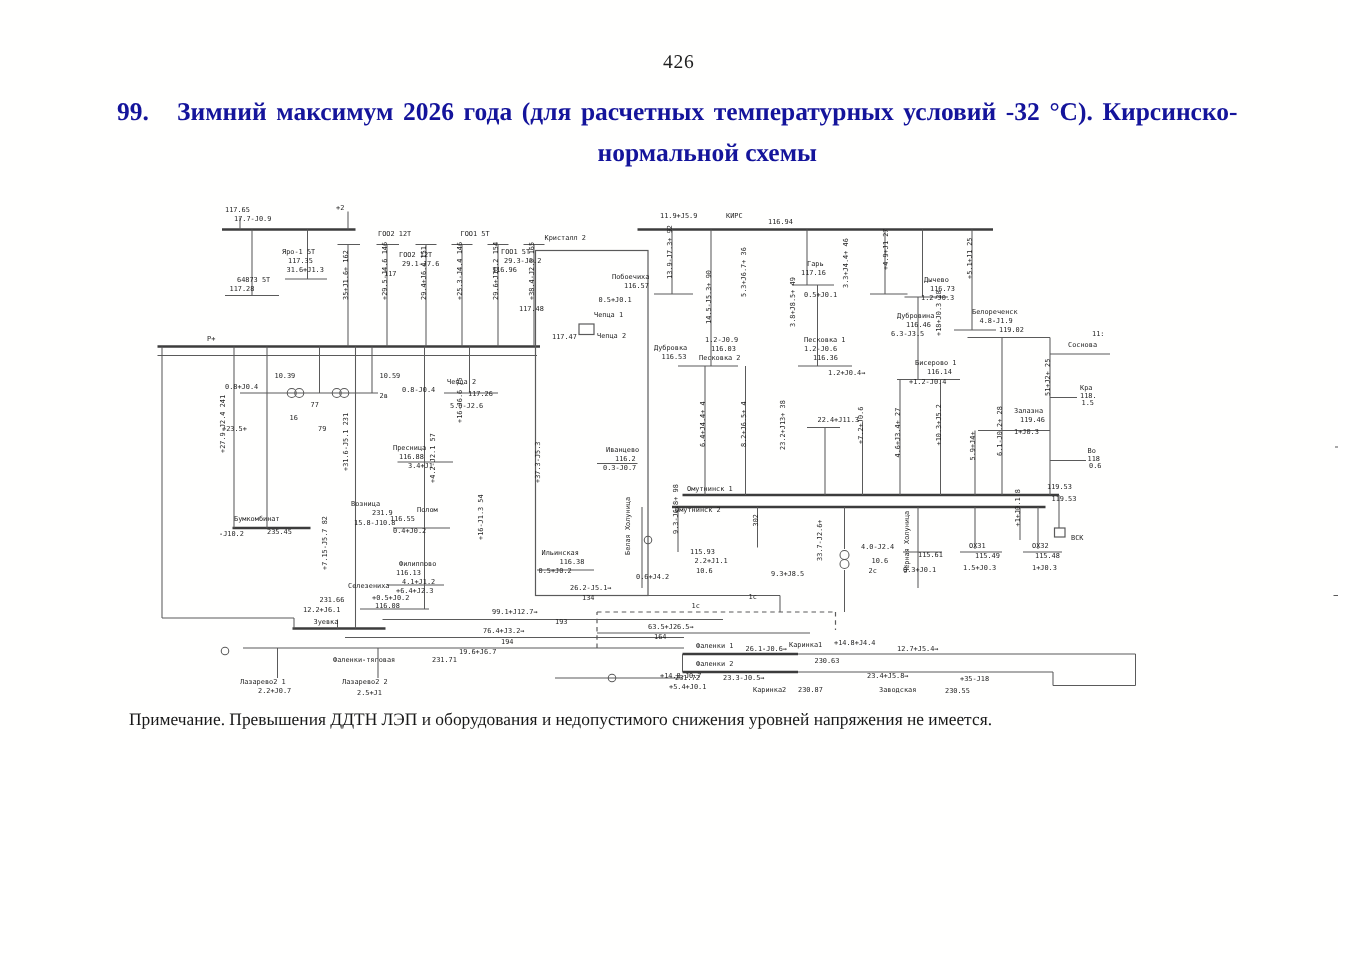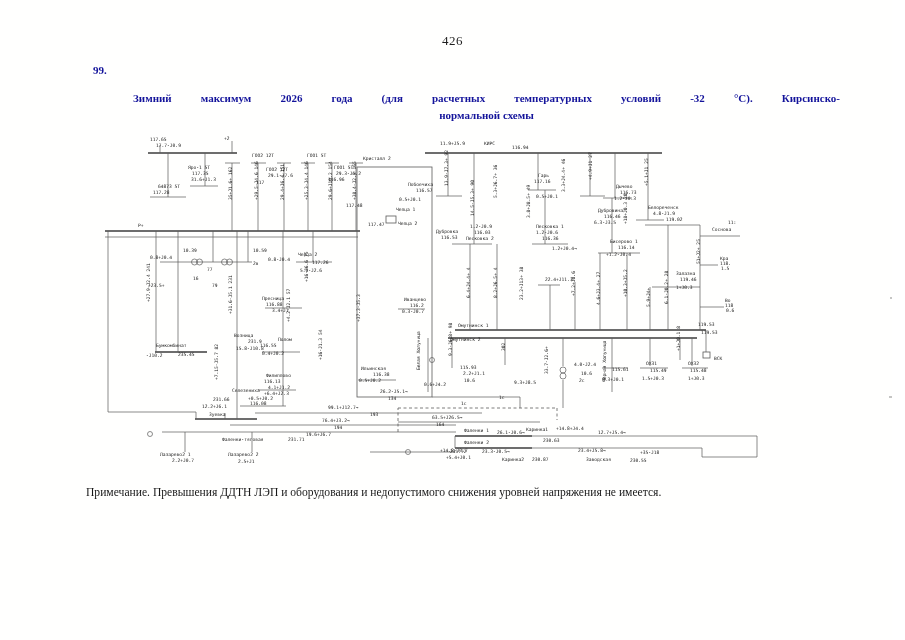--- a/index.html
+++ b/index.html
@@ -1,26 +1,26 @@
 <!DOCTYPE html>
 <html><head>
 <meta charset="utf-8">
 <style>
   html,body{margin:0;padding:0;background:#ffffff;}
   .sheet{position:relative;width:892px;height:640px;background:#fffffe;overflow:hidden;
          font-family:"Liberation Serif",serif;color:#1f1f1f;}
   .page-number{position:absolute;top:33px;left:0;width:905px;text-align:center;
                font-size:13px;letter-spacing:.5px;}
-  .heading{position:absolute;left:93px;top:62px;width:747px;display:flex;
-           color:#14149b;font-weight:bold;font-size:11px;line-height:1.58;}
+  .heading{position:absolute;left:78px;top:62px;width:747px;display:flex;
+           color:#14149b;font-weight:bold;font-size:17px;line-height:1.58;}
   .heading-num{width:40px;flex:0 0 40px;}
   .heading-body{flex:1;}
-  .jline{text-align:justify;text-align-last:justify;margin-top:28px;}
+  .jline{text-align:justify;text-align-last:justify;}
   .lline{text-align:center;}
-  .note{position:absolute;left:86px;top:486px;width:740px;font-size:11.6px;color:#181818;}
+  .note{position:absolute;left:86px;top:473px;width:740px;font-size:11.6px;color:#181818;}
   svg.diagram{position:absolute;left:0;top:0;width:905px;height:640px;}
 </style>
 </head>
 <body>
 
 <div class="sheet">
 
   <div class="page-number">426</div>
 
   <div class="heading">

